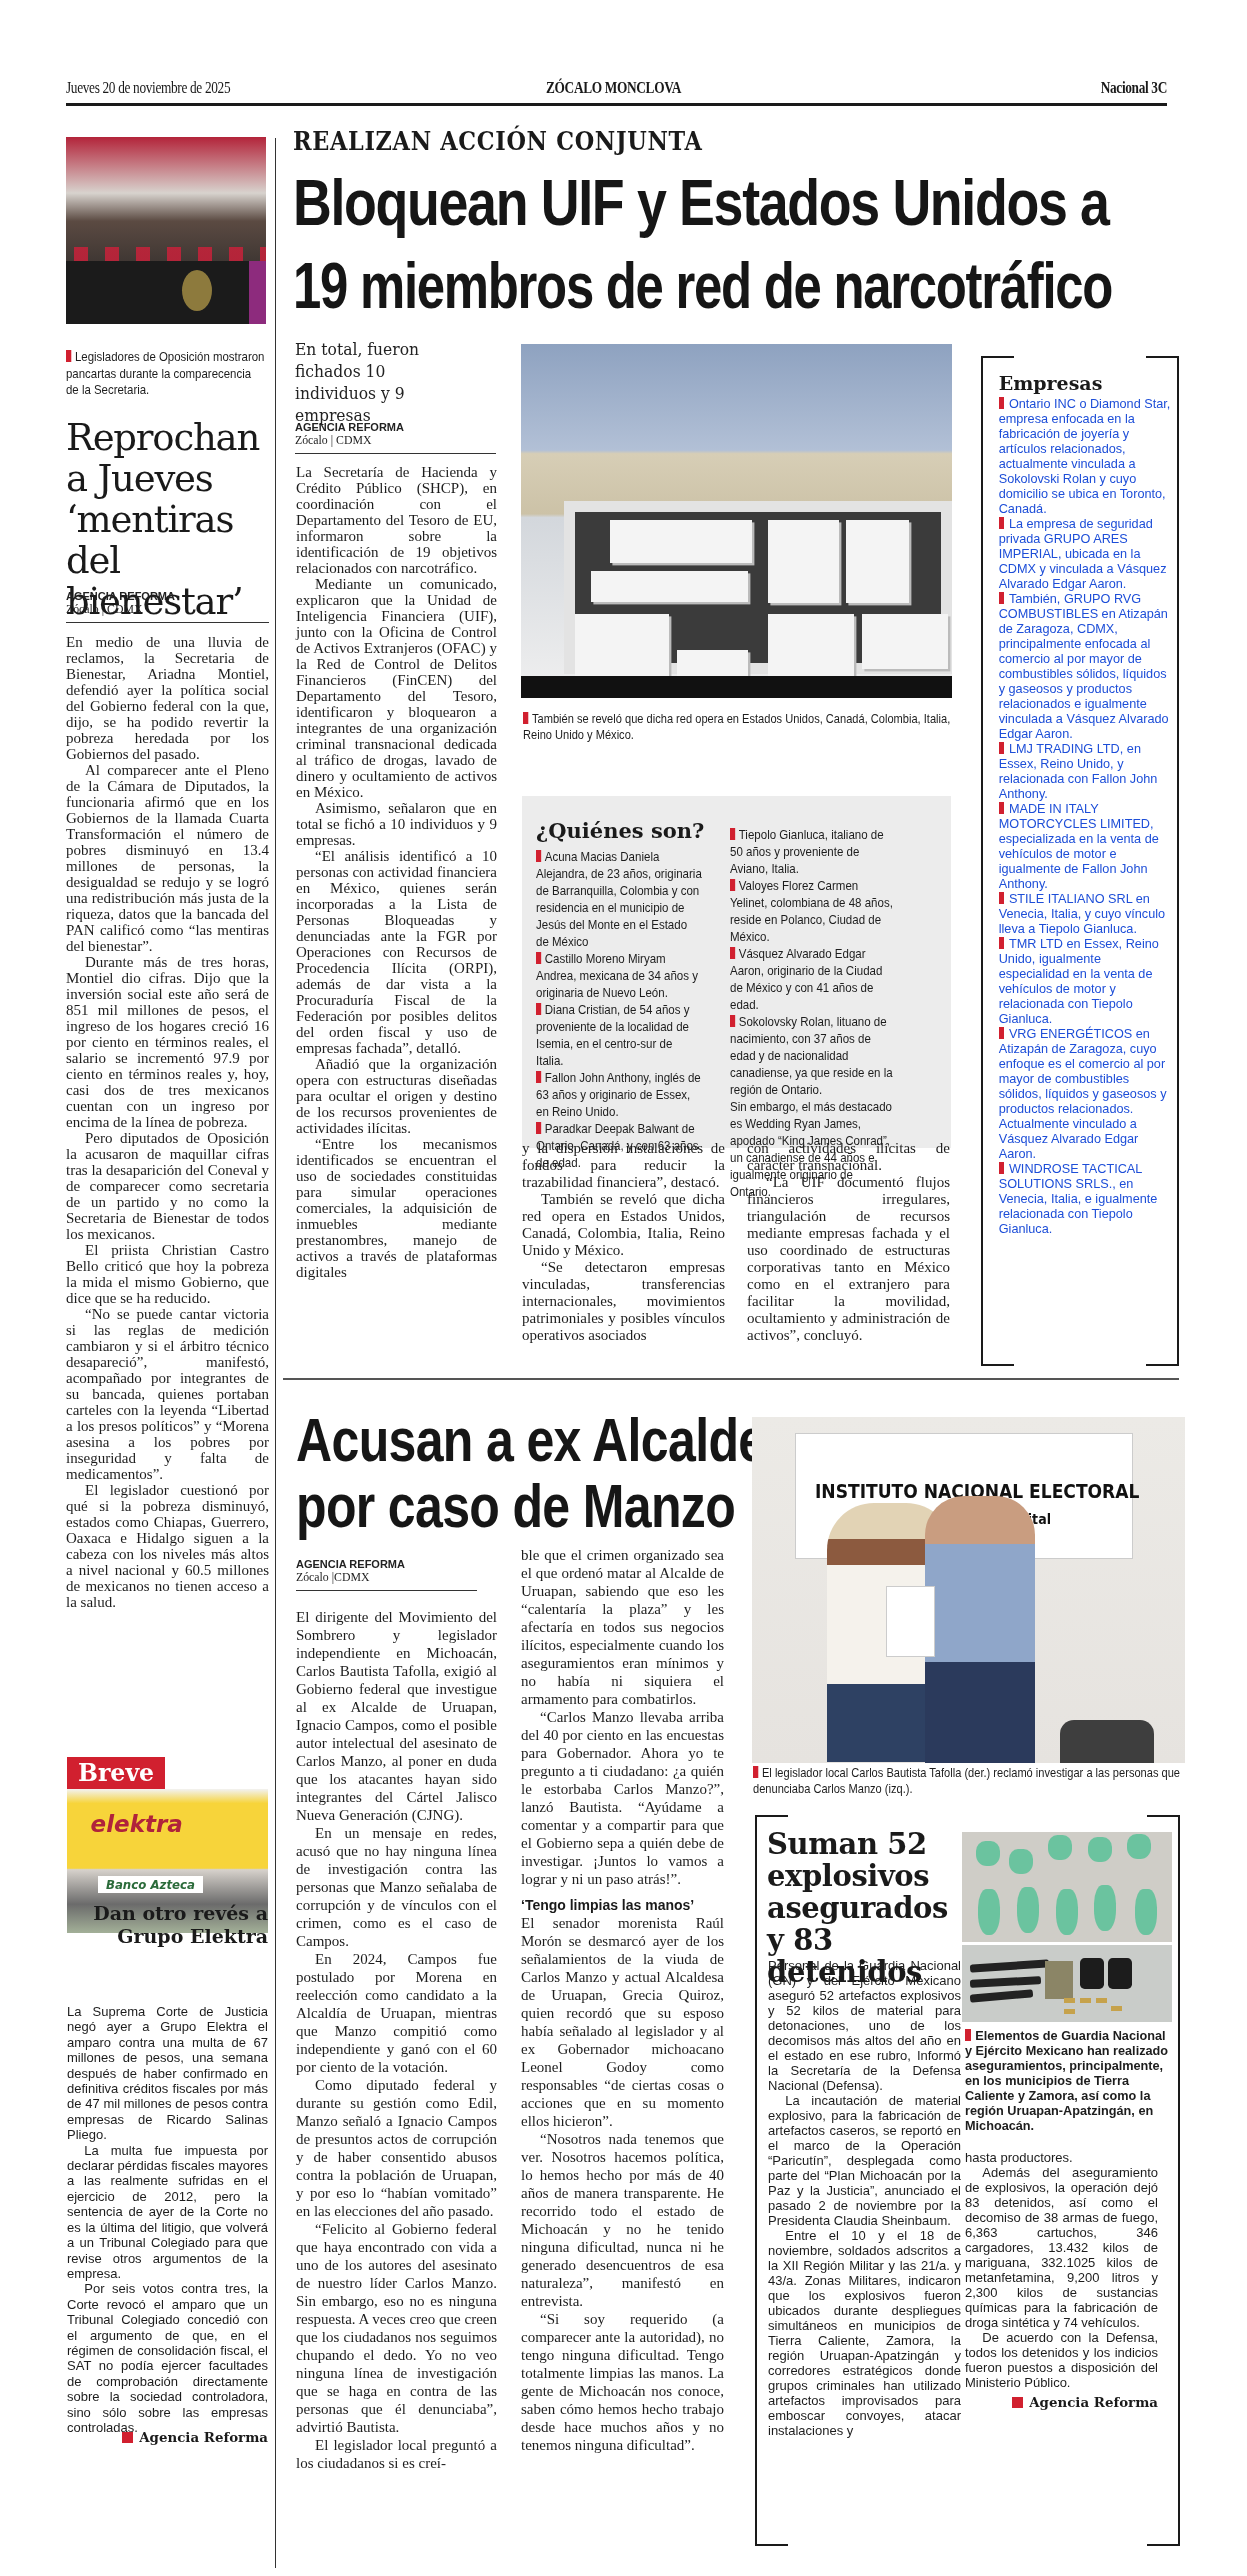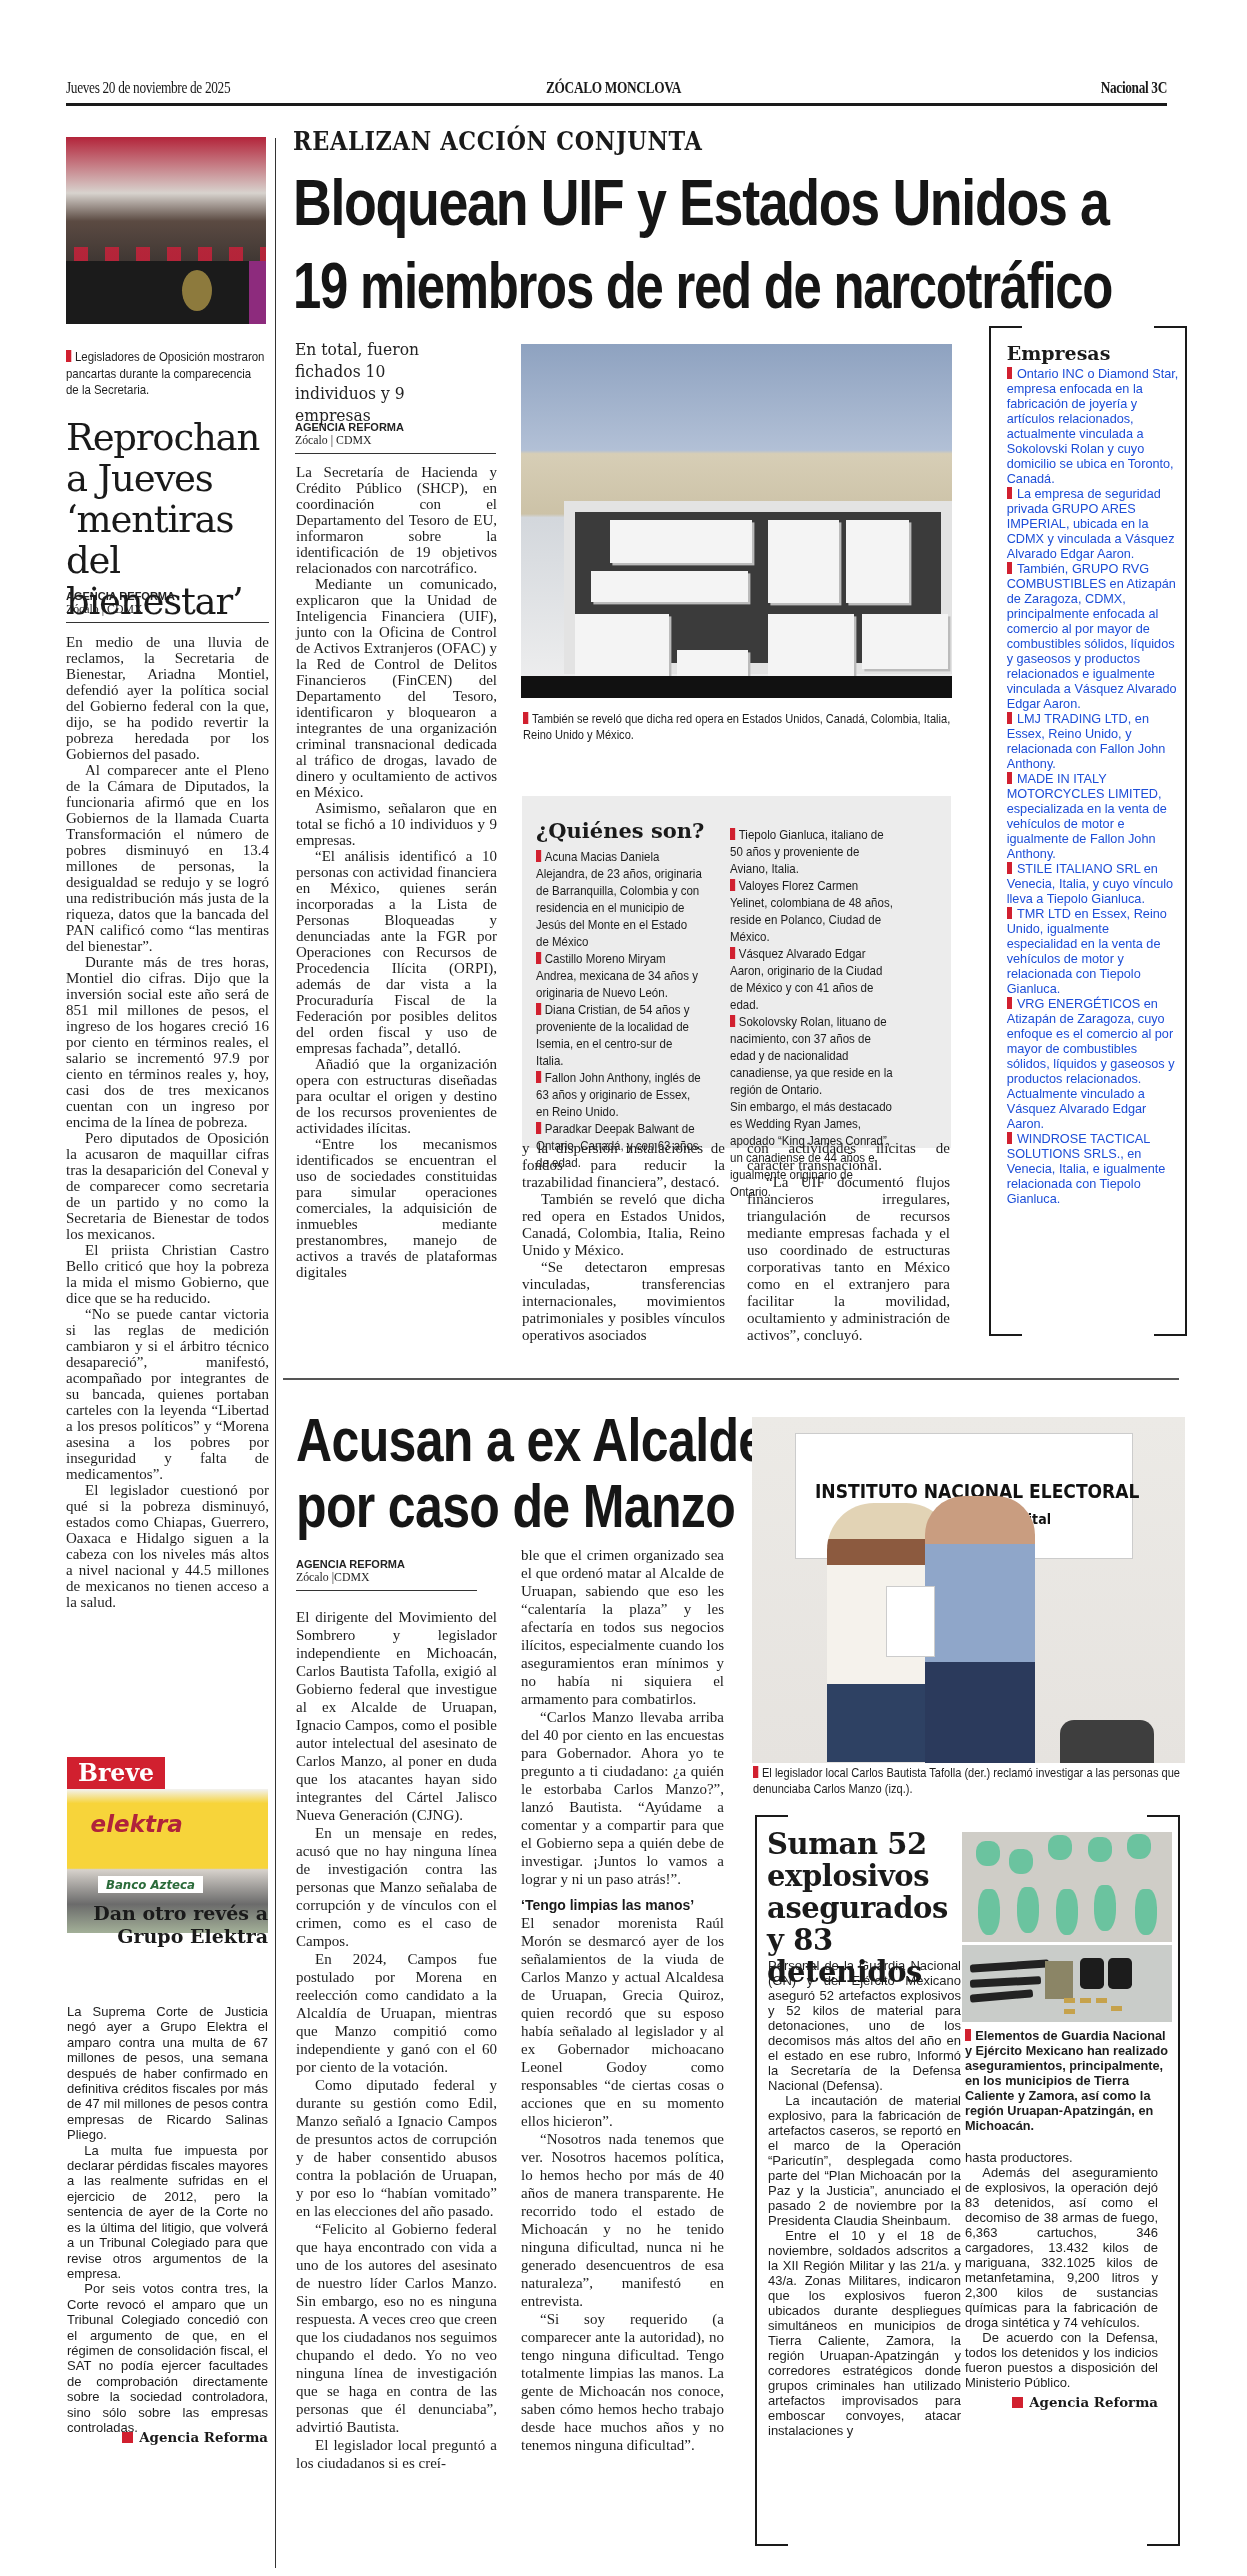--- a/index.html
+++ b/index.html
@@ -113,21 +113,21 @@
   <div class="byline-rule"></div>
 </div>
 
 <div class="abs body-text" style="left:66px; top:634px; width:203px;">
   <p class="first">En medio de una lluvia de reclamos, la Secretaria de Bienestar, Ariadna Montiel, defendió ayer la política social del Gobierno federal con la que, dijo, se ha podido revertir la pobreza heredada por los Gobiernos del pasado.</p>
   <p>Al comparecer ante el Pleno de la Cámara de Diputados, la funcionaria afirmó que en los Gobiernos de la llamada Cuarta Transformación el número de pobres disminuyó en 13.4 millones de personas, la desigualdad se redujo y se logró una redistribución más justa de la riqueza, datos que la bancada del PAN calificó como “las mentiras del bienestar”.</p>
   <p>Durante más de tres horas, Montiel dio cifras. Dijo que la inversión social este año será de 851 mil millones de pesos, el ingreso de los hogares creció 16 por ciento en términos reales, el salario se incrementó 97.9 por ciento en términos reales y, hoy, casi dos de tres mexicanos cuentan con un ingreso por encima de la línea de pobreza.</p>
   <p>Pero diputados de Oposición la acusaron de maquillar cifras tras la desaparición del Coneval y de comparecer como secretaria de un partido y no como la Secretaria de Bienestar de todos los mexicanos.</p>
   <p>El priista Christian Castro Bello criticó que hoy la pobreza la mida el mismo Gobierno, que dice que se ha reducido.</p>
   <p>“No se puede cantar victoria si las reglas de medición cambiaron y si el árbitro técnico desapareció”, manifestó, acompañado por integrantes de su bancada, quienes portaban carteles con la leyenda “Libertad a los presos políticos” y “Morena asesina a los pobres por inseguridad y falta de medicamentos”.</p>
-  <p>El legislador cuestionó por qué si la pobreza disminuyó, estados como Chiapas, Guerrero, Oaxaca e Hidalgo siguen a la cabeza con los niveles más altos a nivel nacional y 44.5 millones de mexicanos no tienen acceso a la salud.</p>
+  <p>El legislador cuestionó por qué si la pobreza disminuyó, estados como Chiapas, Guerrero, Oaxaca e Hidalgo siguen a la cabeza con los niveles más altos a nivel nacional y 60.5 millones de mexicanos no tienen acceso a la salud.</p>
 </div>
 
 <div class="abs breve" style="left:67px; top:1757px;">Breve</div>
 <div class="abs photo photo-elektra" style="left:67px; top:1789px; width:201px; height:144px;">
   <div class="logo">elektra</div>
   <div class="azteca">Banco Azteca</div>
 </div>
 <div class="abs brief-head" style="left:67px; top:1902px; width:201px;text-align:right;">Dan otro revés a Grupo Elektra</div>
 <div class="abs sans-body" style="left:67px; top:2004px; width:201px; font-size:13px; line-height:15.4px;">
   <p class="first">La Suprema Corte de Justicia negó ayer a Grupo Elektra el amparo contra una multa de 67 millones de pesos, una semana después de haber confirmado en definitiva créditos fiscales por más de 47 mil millones de pesos contra empresas de Ricardo Salinas Pliego.</p>
@@ -197,21 +197,21 @@
 <div class="abs body-text" style="left:522px; top:1140px; width:203px; line-height:17px;">
   <p class="first">y la dispersión instalaciones de fondos para reducir la trazabilidad financiera”, destacó.</p>
   <p>También se reveló que dicha red opera en Estados Unidos, Canadá, Colombia, Italia, Reino Unido y México.</p>
   <p>“Se detectaron empresas vinculadas, transferencias internacionales, movimientos patrimoniales y posibles vínculos operativos asociados</p>
 </div>
 <div class="abs body-text" style="left:747px; top:1140px; width:203px; line-height:17px;">
   <p class="first">con actividades ilícitas de carácter transnacional.</p>
   <p>“La UIF documentó flujos financieros irregulares, triangulación de recursos mediante empresas fachada y el uso coordinado de estructuras corporativas tanto en México como en el extranjero para facilitar la movilidad, ocultamiento y administración de activos”, concluyó.</p>
 </div>
 
-<div class="abs bracket-box" style="left:981px; top:326px; width:198px; height:1010px;margin-left:8px;">
+<div class="abs bracket-box" style="left:981px; top:356px; width:198px; height:1010px;">
   <div class="bb-top-l"></div>
     <div class="bb-top-r"></div>
   <div class="bb-bot-l"></div>
     <div class="bb-bot-r"></div>
   <div class="abs" style="left:15.7px; top:15.7px; font-family:'DejaVu Serif', serif; font-weight:bold; font-size:19px;">Empresas</div>
   <div class="abs" style="left:15.7px; top:41px; width:175px; font-family:'Liberation Sans', sans-serif; font-size:12.7px; line-height:15px; color:#1d4ed8;">
     <div><span class="bullet"></span><span>Ontario INC o Diamond Star, empresa enfocada en la fabricación de joyería y artículos relacionados, actualmente vinculada a Sokolovski Rolan y cuyo domicilio se ubica en Toronto, Canadá.</span></div>
     <div><span class="bullet"></span><span>La empresa de seguridad privada GRUPO ARES IMPERIAL, ubicada en la CDMX y vinculada a Vásquez Alvarado Edgar Aaron.</span></div>
     <div><span class="bullet"></span><span>También, GRUPO RVG COMBUSTIBLES en Atizapán de Zaragoza, CDMX, principalmente enfocada al comercio al por mayor de combustibles sólidos, líquidos y gaseosos y productos relacionados e igualmente vinculada a Vásquez Alvarado Edgar Aaron.</span></div>
     <div><span class="bullet"></span><span>LMJ TRADING LTD, en Essex, Reino Unido, y relacionada con Fallon John Anthony.</span></div>

